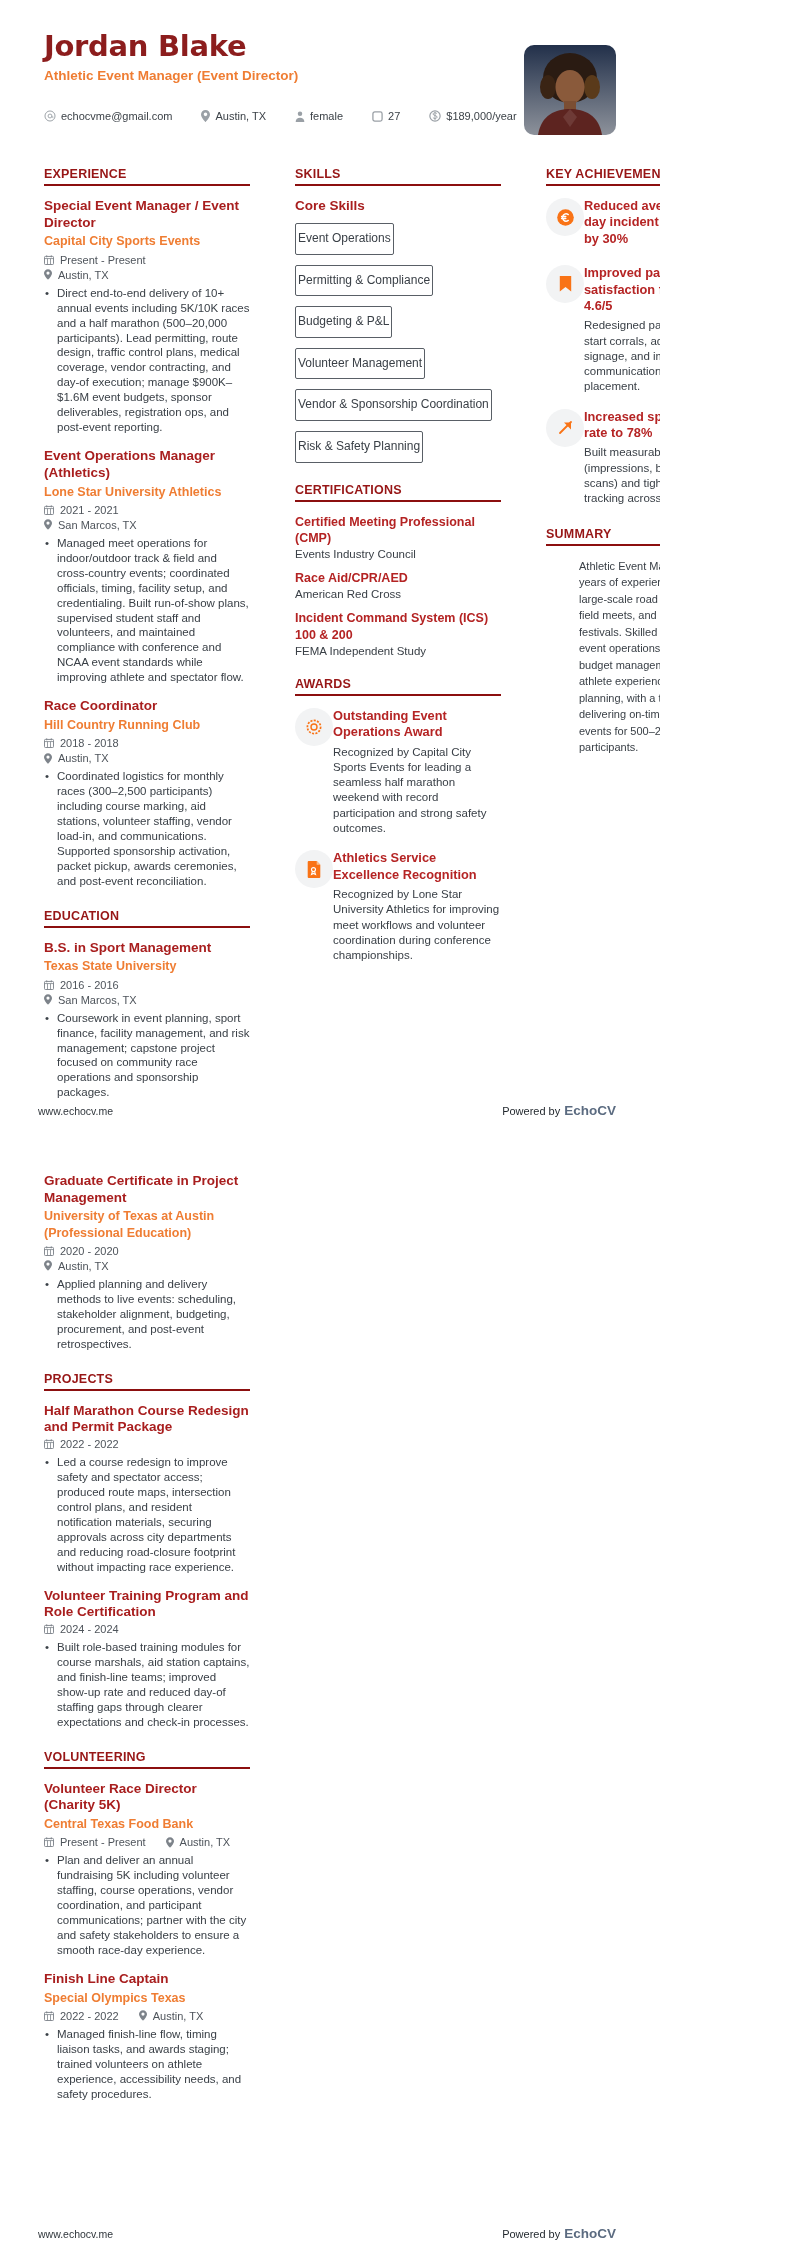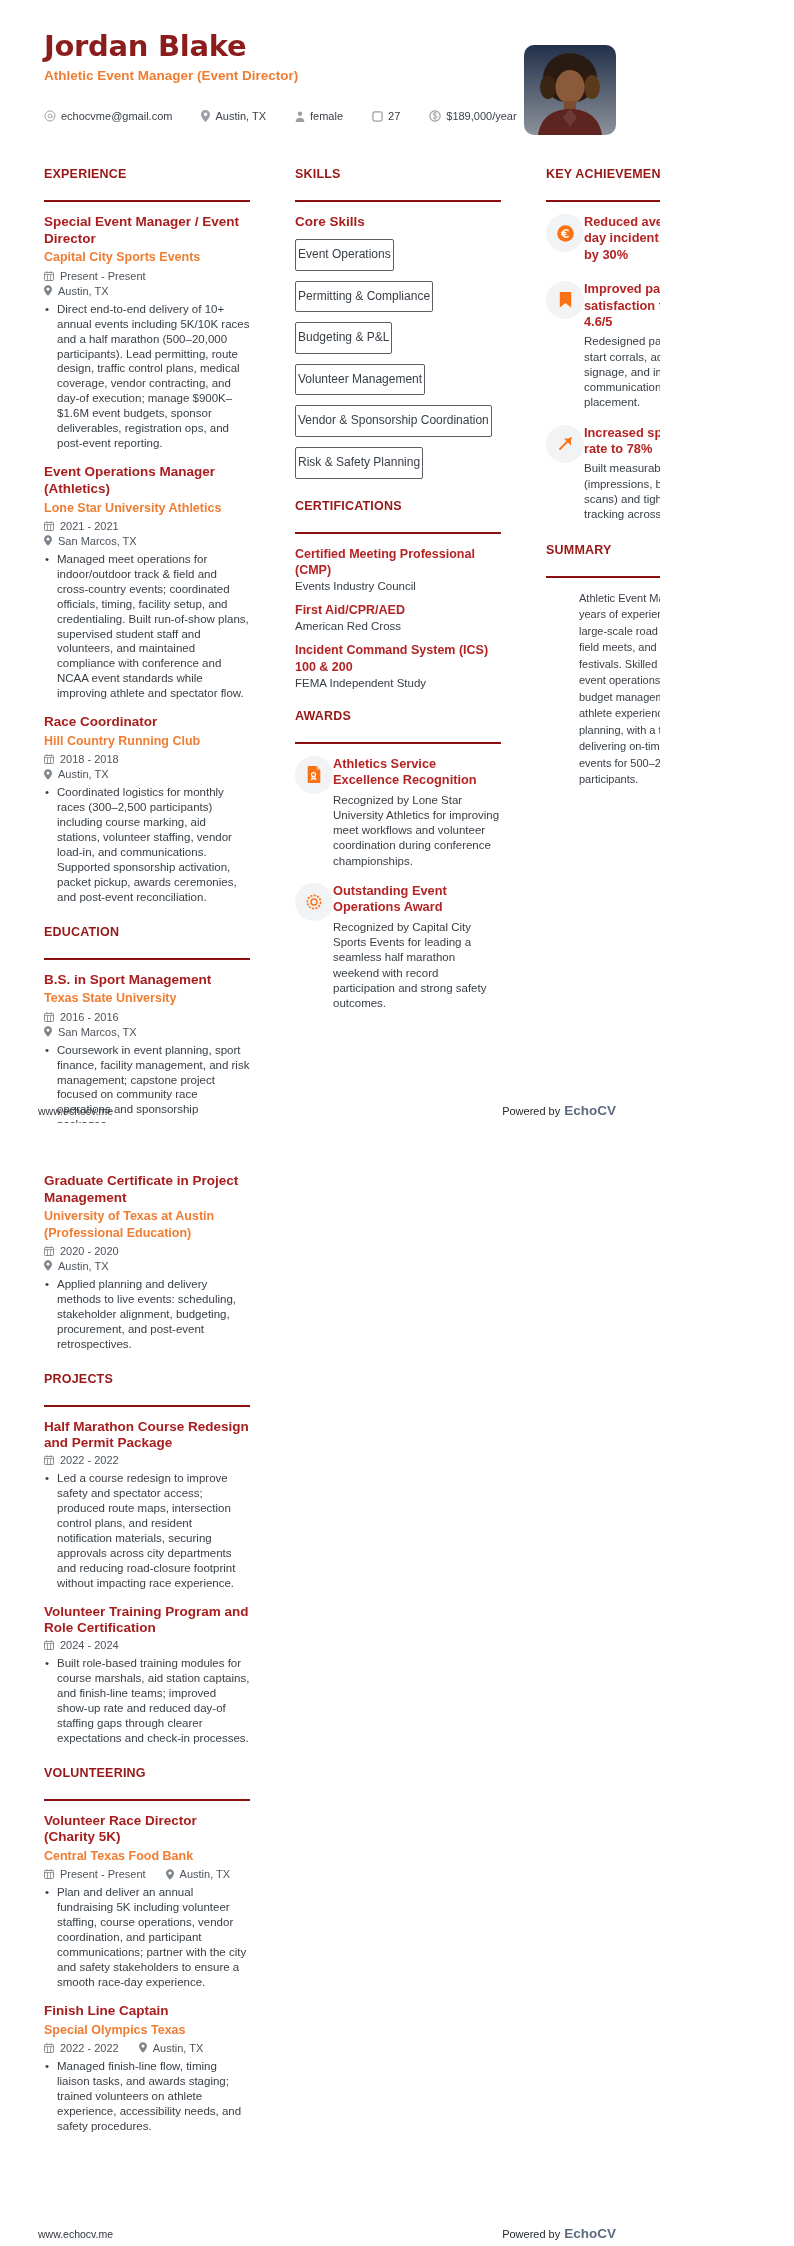--- a/index.html
+++ b/index.html
@@ -14,21 +14,21 @@
   .header { display:flex; justify-content:space-between; align-items:flex-start; }
   .name { font-family:"DejaVu Sans","Liberation Sans",sans-serif; font-size:29px; font-weight:bold; color:#8c1d1d; letter-spacing:-0.3px; line-height:1.15; }
   .job-title { margin-top:5px; font-size:13.5px; font-weight:bold; color:#ef7d33; }
   .contact-row { margin-top:27px; display:flex; align-items:center; gap:29px; font-size:11px; color:#3c4248; white-space:nowrap; }
   .contact-item { display:flex; align-items:center; gap:5px; }
   .gicon { color:#9aa0a6; display:inline-flex; align-items:center; }
   .photo { width:92px; height:90px; border-radius:10px; overflow:hidden; margin-top:15px; flex:none; }
 
   
   .columns { display:grid; grid-template-columns:206px 206px 204px; column-gap:45px; margin-top:32px; }
-  .section-heading { font-size:12.5px; font-weight:bold; color:#971616; letter-spacing:0.2px; padding-bottom:19px; border-bottom:2px solid #8c0f0f; margin-bottom:12px; }
+  .section-heading { font-size:12.5px; font-weight:bold; color:#971616; letter-spacing:0.2px; padding-bottom:3px; border-bottom:2px solid #8c0f0f; margin-bottom:12px; }
   .section-block { margin-bottom:20px; }
 
   .entry { margin-bottom:13px; }
   .entry-title { font-size:13.5px; font-weight:bold; color:#a81e1e; line-height:1.24; margin-bottom:2px; }
   .entry-org { font-size:12.5px; font-weight:bold; color:#ef7d33; line-height:1.3; margin-bottom:4px; }
   .meta-row { display:flex; align-items:center; gap:6px; font-size:11px; color:#4e545b; margin-bottom:3px; }
   .meta-row .gicon { color:#7d838a; }
   .meta-inline { display:flex; align-items:center; gap:20px; margin-bottom:3px; }
   .meta-inline .meta-row { margin-bottom:0; }
   .bullet { position:relative; padding-left:13px; font-size:11.5px; line-height:1.3; color:#3a4047; margin-top:5px; }
@@ -253,55 +253,55 @@
             <div class="chip">Risk &amp; Safety Planning</div>
           </div>
 
           <div class="section-block">
             <div class="section-heading">CERTIFICATIONS</div>
             <div class="cert">
               <div class="cert-title">Certified Meeting Professional (CMP)</div>
               <div class="cert-issuer">Events Industry Council</div>
             </div>
             <div class="cert">
-              <div class="cert-title">First Aid/CPR/AED</div>
+              <div class="cert-title">Race Aid/CPR/AED</div>
               <div class="cert-issuer">American Red Cross</div>
             </div>
             <div class="cert">
               <div class="cert-title">Incident Command System (ICS) 100 &amp; 200</div>
               <div class="cert-issuer">FEMA Independent Study</div>
             </div>
           </div>
 
           <div class="section-block">
             <div class="section-heading">AWARDS</div>
+            <div class="badge-item">
+              <div class="badge-circle">
+                <svg width="18" height="18" viewBox="0 0 18 18">
+                    <circle cx="9" cy="9" r="6.6" fill="none" stroke="#f97316" stroke-width="1.7" stroke-dasharray="2.1 1.3"></circle>
+                    <circle cx="9" cy="9" r="3" fill="none" stroke="#f97316" stroke-width="1.4"></circle>
+                  </svg>
+              </div>
+              <div class="badge-body">
+                <div class="badge-title">Outstanding Event Operations Award</div>
+                <div class="badge-desc">Recognized by Capital City Sports Events for leading a seamless half marathon weekend with record participation and strong safety outcomes.</div>
+              </div>
+            </div>
             <div class="badge-item">
               <div class="badge-circle">
                 <svg width="15" height="17" viewBox="0 0 14 17">
                     <path d="M1.2 0h8l3.6 3.8V16a1 1 0 0 1-1 1H1.2a1 1 0 0 1-1-1V1a1 1 0 0 1 1-1z" fill="#f97316"></path>
                     <path d="M9.2 0l3.6 3.8H9.2z" fill="#fbbf8c"></path>
                     <circle cx="6" cy="8.6" r="2" fill="none" stroke="#fff" stroke-width="1.1"></circle>
                     <path d="M5 10.4l-1 3 2-1 2 1-1-3" fill="none" stroke="#fff" stroke-width="1.1"></path>
                   </svg>
               </div>
               <div class="badge-body">
                 <div class="badge-title">Athletics Service Excellence Recognition</div>
                 <div class="badge-desc">Recognized by Lone Star University Athletics for improving meet workflows and volunteer coordination during conference championships.</div>
-              </div>
-            </div>
-            <div class="badge-item">
-              <div class="badge-circle">
-                <svg width="18" height="18" viewBox="0 0 18 18">
-                    <circle cx="9" cy="9" r="6.6" fill="none" stroke="#f97316" stroke-width="1.7" stroke-dasharray="2.1 1.3"></circle>
-                    <circle cx="9" cy="9" r="3" fill="none" stroke="#f97316" stroke-width="1.4"></circle>
-                  </svg>
-              </div>
-              <div class="badge-body">
-                <div class="badge-title">Outstanding Event Operations Award</div>
-                <div class="badge-desc">Recognized by Capital City Sports Events for leading a seamless half marathon weekend with record participation and strong safety outcomes.</div>
               </div>
             </div>
           </div>
         </div>
 
         <div>
           <div class="section-block">
             <div class="section-heading">KEY ACHIEVEMENTS</div>
 
             <div class="badge-item">

